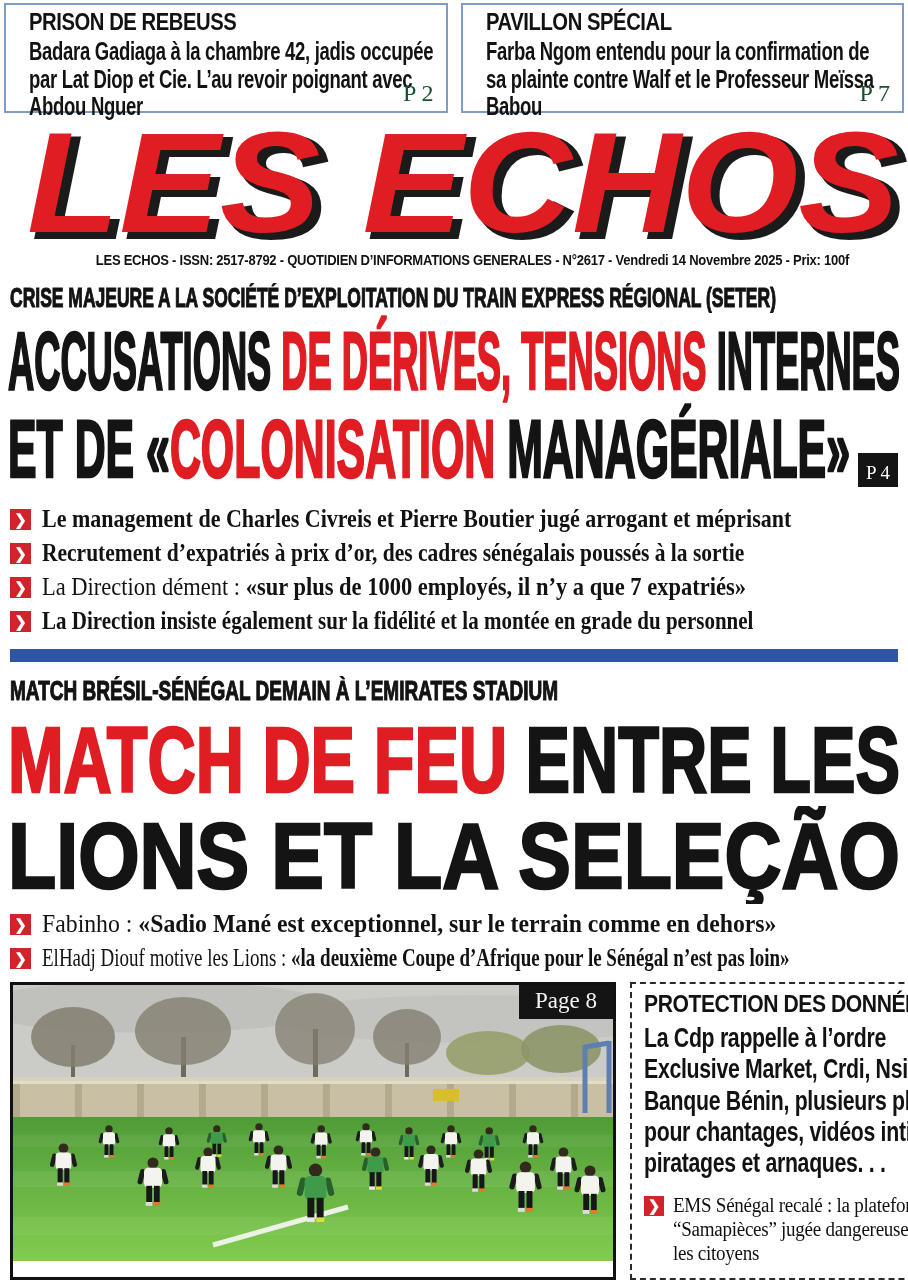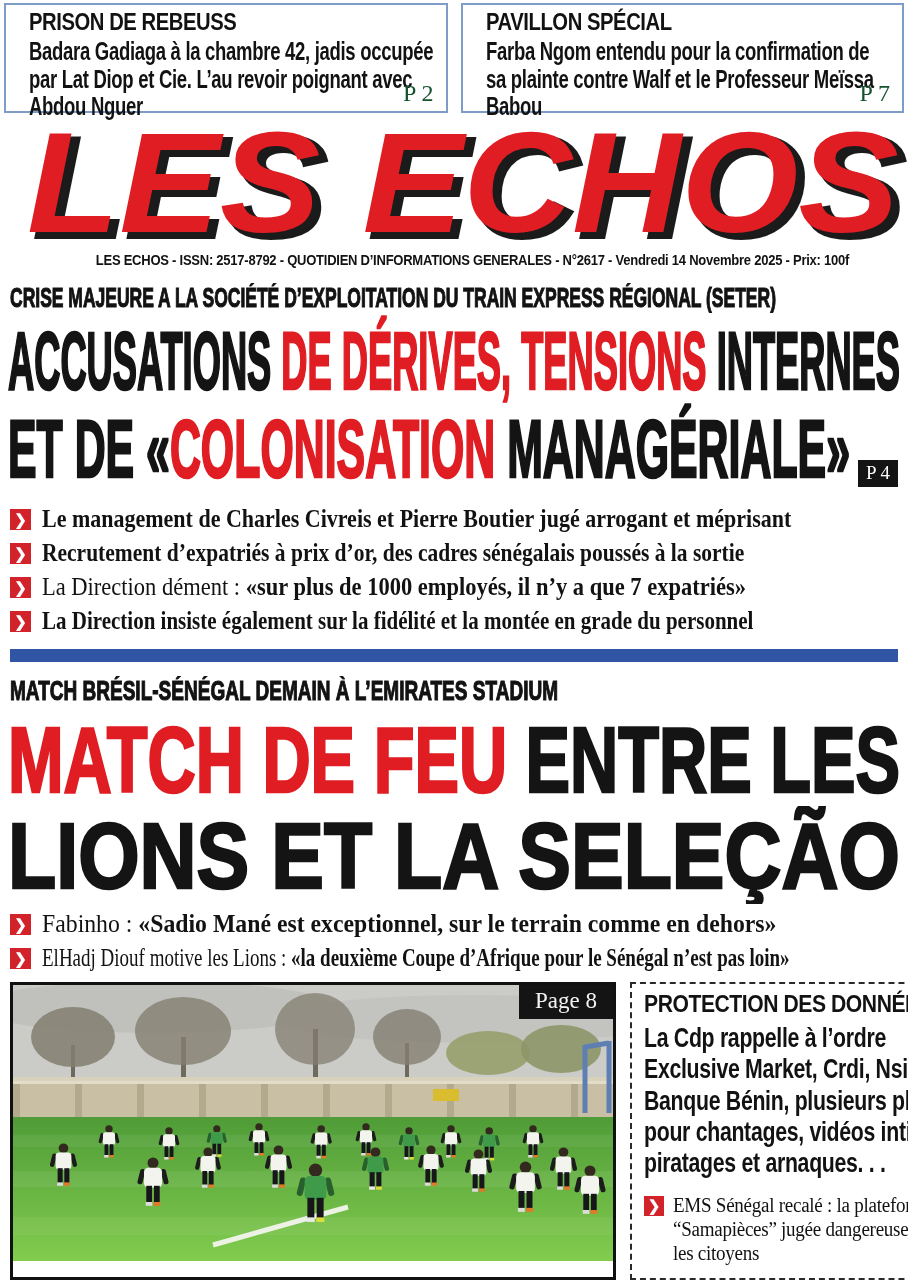--- a/index.html
+++ b/index.html
@@ -20,21 +20,21 @@
   .issn-bar.r{width:78px;}
   .issn-text{flex:1;text-align:center;font-size:15.5px;font-weight:bold;white-space:nowrap;}
   .issn-text span{display:inline-block;transform:scaleX(.84);transform-origin:50% 50%;letter-spacing:-.3px;}
 
   
   .kicker-svg{display:block;margin:14px 0 0 8px;}
   .hl{display:block;}
   .hl-wrap{position:relative;text-decoration:underline;}
   text.fat{paint-order:stroke;stroke-width:2.6px;}
   text.kick{paint-order:stroke;stroke-width:1.1px;}
-  .pbox{background:#141414;color:#fff;font-family:"Liberation Serif",serif;display:inline-block;padding:2px 8px 3px 8px;font-size:19px;text-align:center;}
+  .pbox{background:#141414;color:#fff;font-family:"Liberation Serif",serif;display:inline-block;padding:9px 8px 3px 8px;font-size:19px;text-align:center;}
   .pbox-hl{position:absolute;right:10px;bottom:8px;}
 
   
   .bullets{margin:10px 0 0 10px;}
   .brow{display:flex;align-items:center;gap:11px;margin-top:6px;}
   .bico{flex:0 0 auto;width:21px;height:21px;background:#d2222a;color:#fff;font-weight:bold;
         display:flex;align-items:center;justify-content:center;font-size:15px;line-height:1;}
   .btxt{font-family:"Liberation Serif",serif;font-size:25px;white-space:nowrap;transform-origin:0 50%;}
   .btxt .lead{font-weight:400;}
   .btxt .strong{font-weight:700;}

